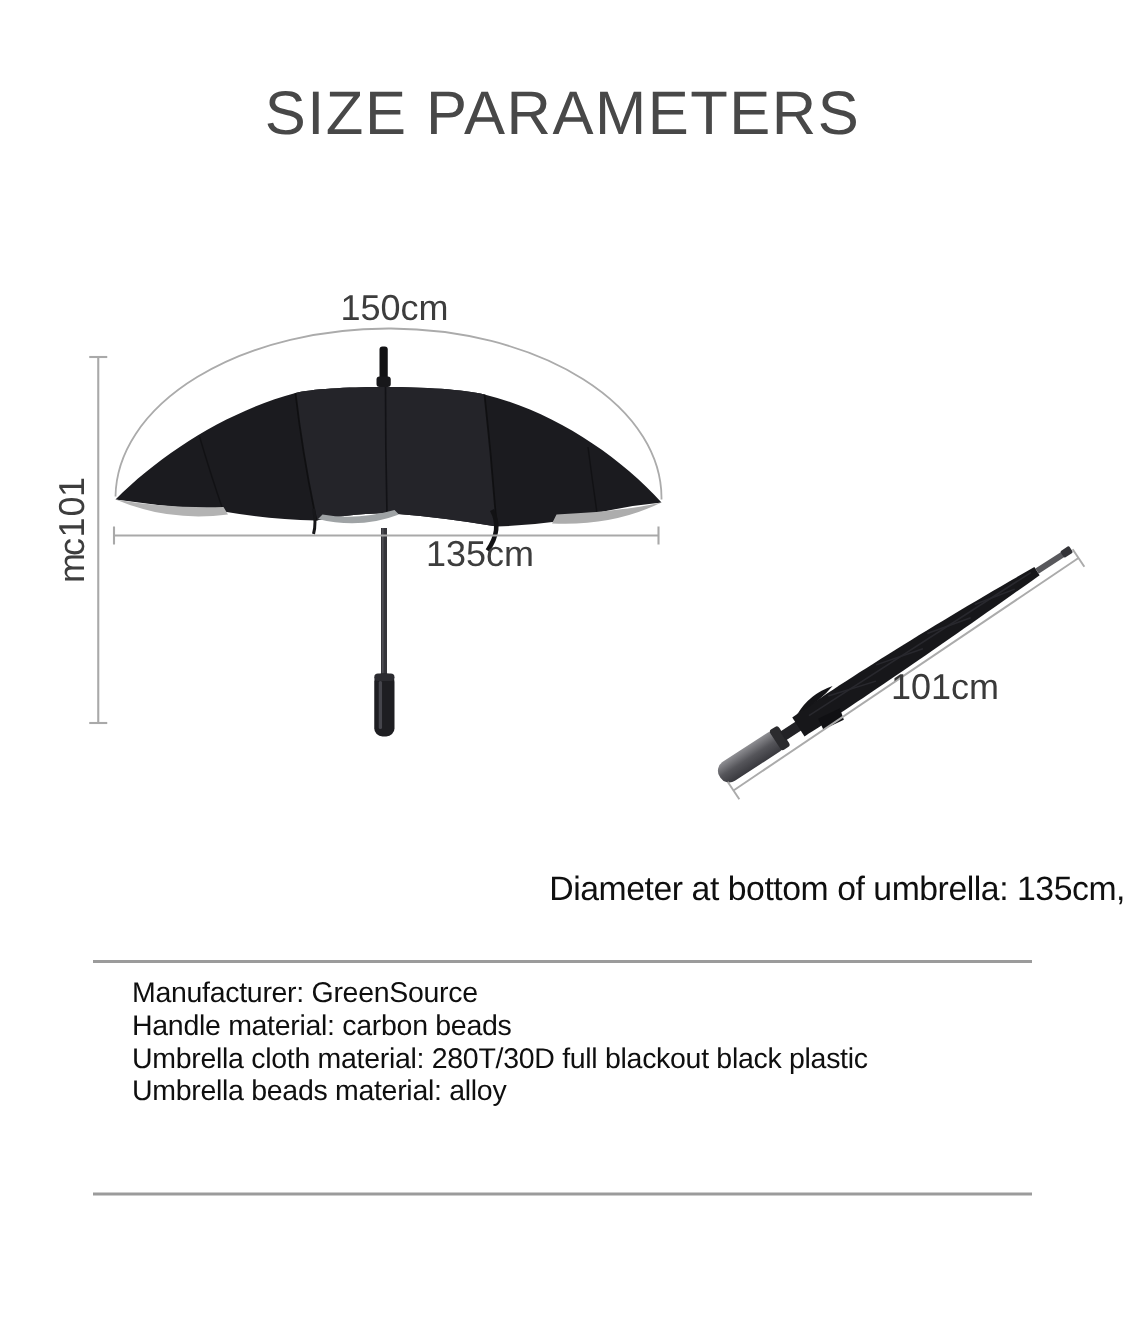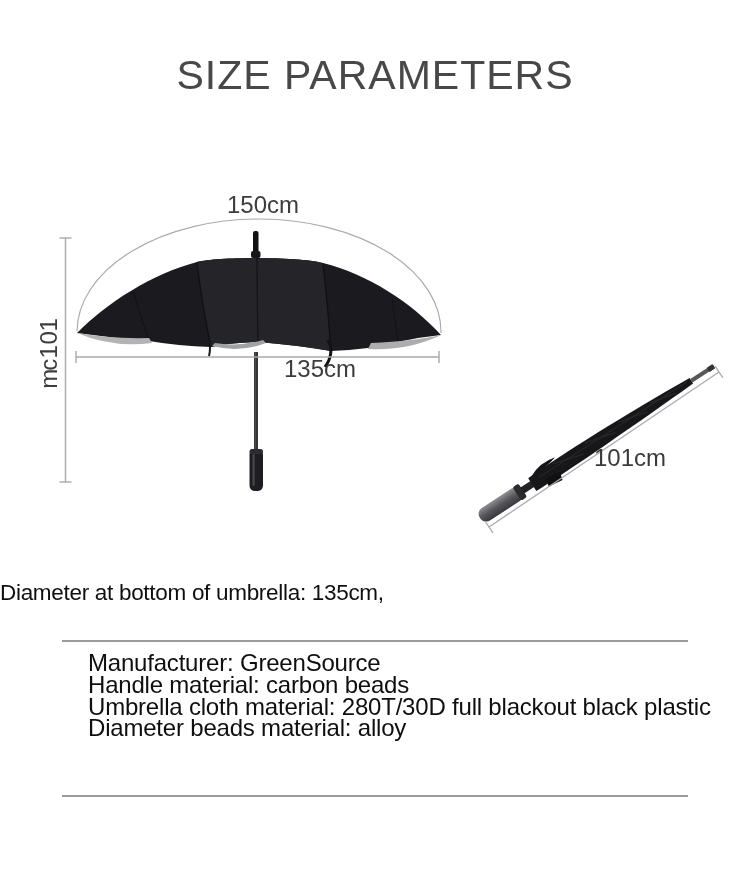--- a/index.html
+++ b/index.html
@@ -14,29 +14,29 @@
   .diagram-svg{position:absolute;top:0;left:0;}
   .dim-label-vertical{
     position:absolute;top:318px;left:34px;width:30px;
     display:flex;flex-direction:column;align-items:center;
     color:#3d3d3d;font-size:24px;
   }
   .dim-label-vertical .vchar{
     display:block;height:13.4px;line-height:13.4px;transform:rotate(-90deg);
   }
   .summary{
-    position:absolute;top:583px;left:0;right:0;text-align:left;
+    position:absolute;top:583px;left:0;right:0;text-align:right;
     font-size:22.5px;line-height:20.5px;color:#0f0f0f;letter-spacing:-0.3px;
   }
   .rule{position:absolute;left:62px;width:626px;height:2px;background:#9b9b9b;}
   .rule-top{top:640px;}
   .rule-bottom{top:795px;}
   .specs{
     position:absolute;top:652px;left:88px;right:60px;
-    font-size:24px;line-height:21.8px;color:#0f0f0f;letter-spacing:-0.2px;
+    font-size:19px;line-height:21.8px;color:#0f0f0f;letter-spacing:-0.2px;
   }
   .spec-row{white-space:nowrap;}
 </style>
 </head>
 <body>
 
 <div class="canvas">
 
   <div class="page-title">SIZE PARAMETERS</div>
 
@@ -154,18 +154,18 @@
   <div class="summary">
     <div>Diameter at bottom of umbrella: 135cm,</div>
   </div>
 
   <div class="rule rule-top"></div>
 
   <div class="specs">
     <div class="spec-row">Manufacturer: GreenSource</div>
     <div class="spec-row">Handle material: carbon beads</div>
     <div class="spec-row">Umbrella cloth material: 280T/30D full blackout black plastic</div>
-    <div class="spec-row">Diameter beads material: alloy</div>
+    <div class="spec-row">Umbrella beads material: alloy</div>
   </div>
 
   <div class="rule rule-bottom"></div>
 
 </div>
 
 </body></html>

